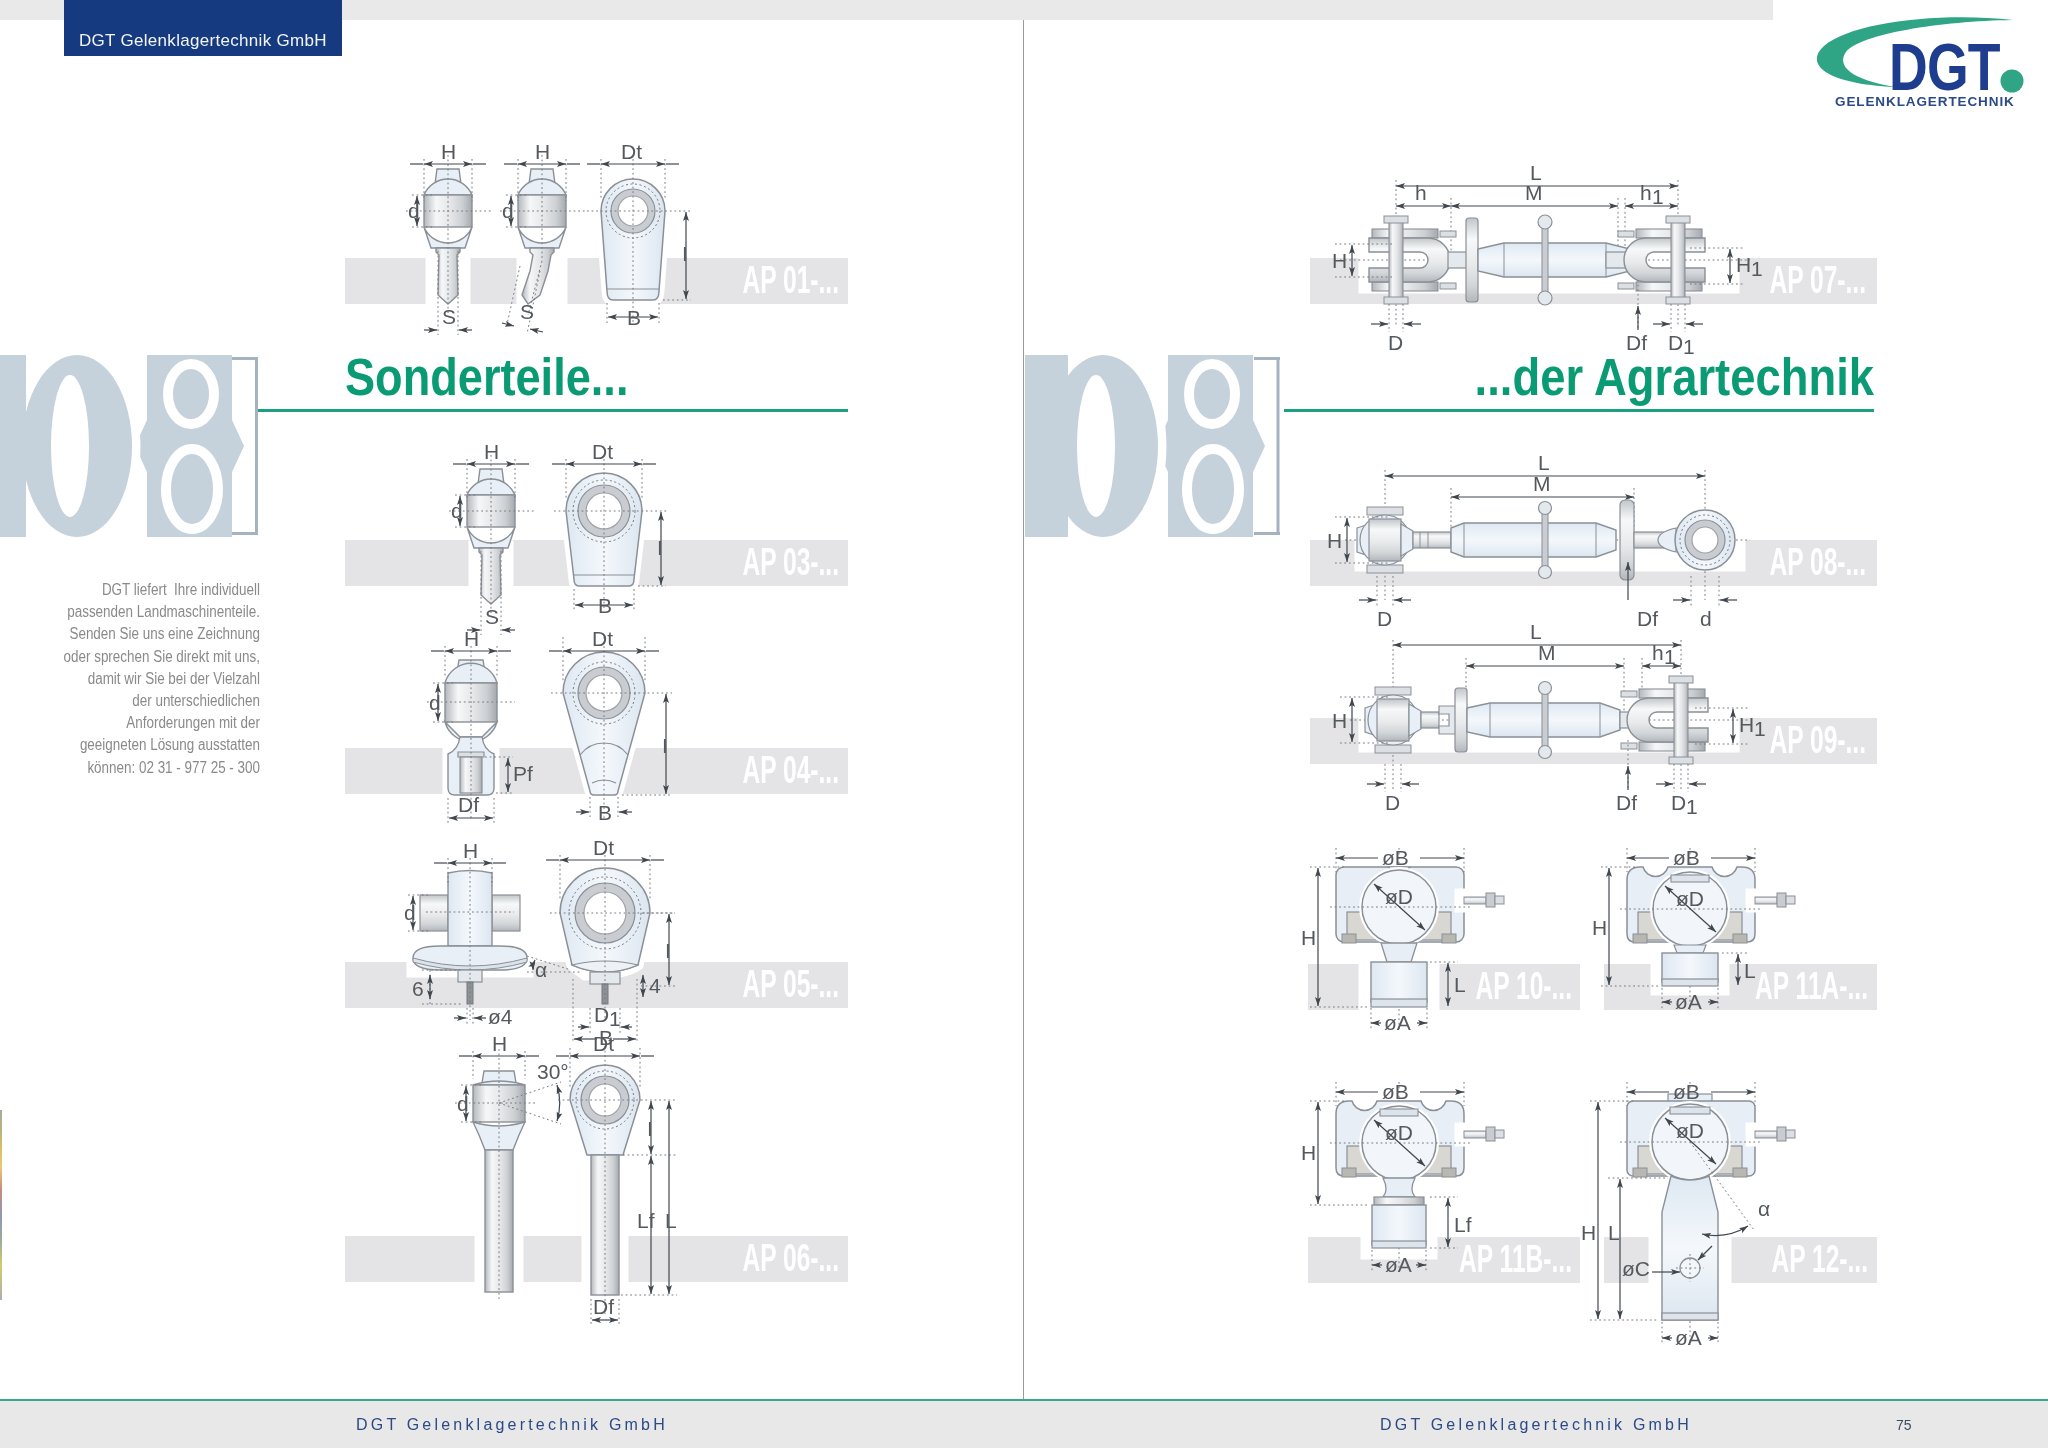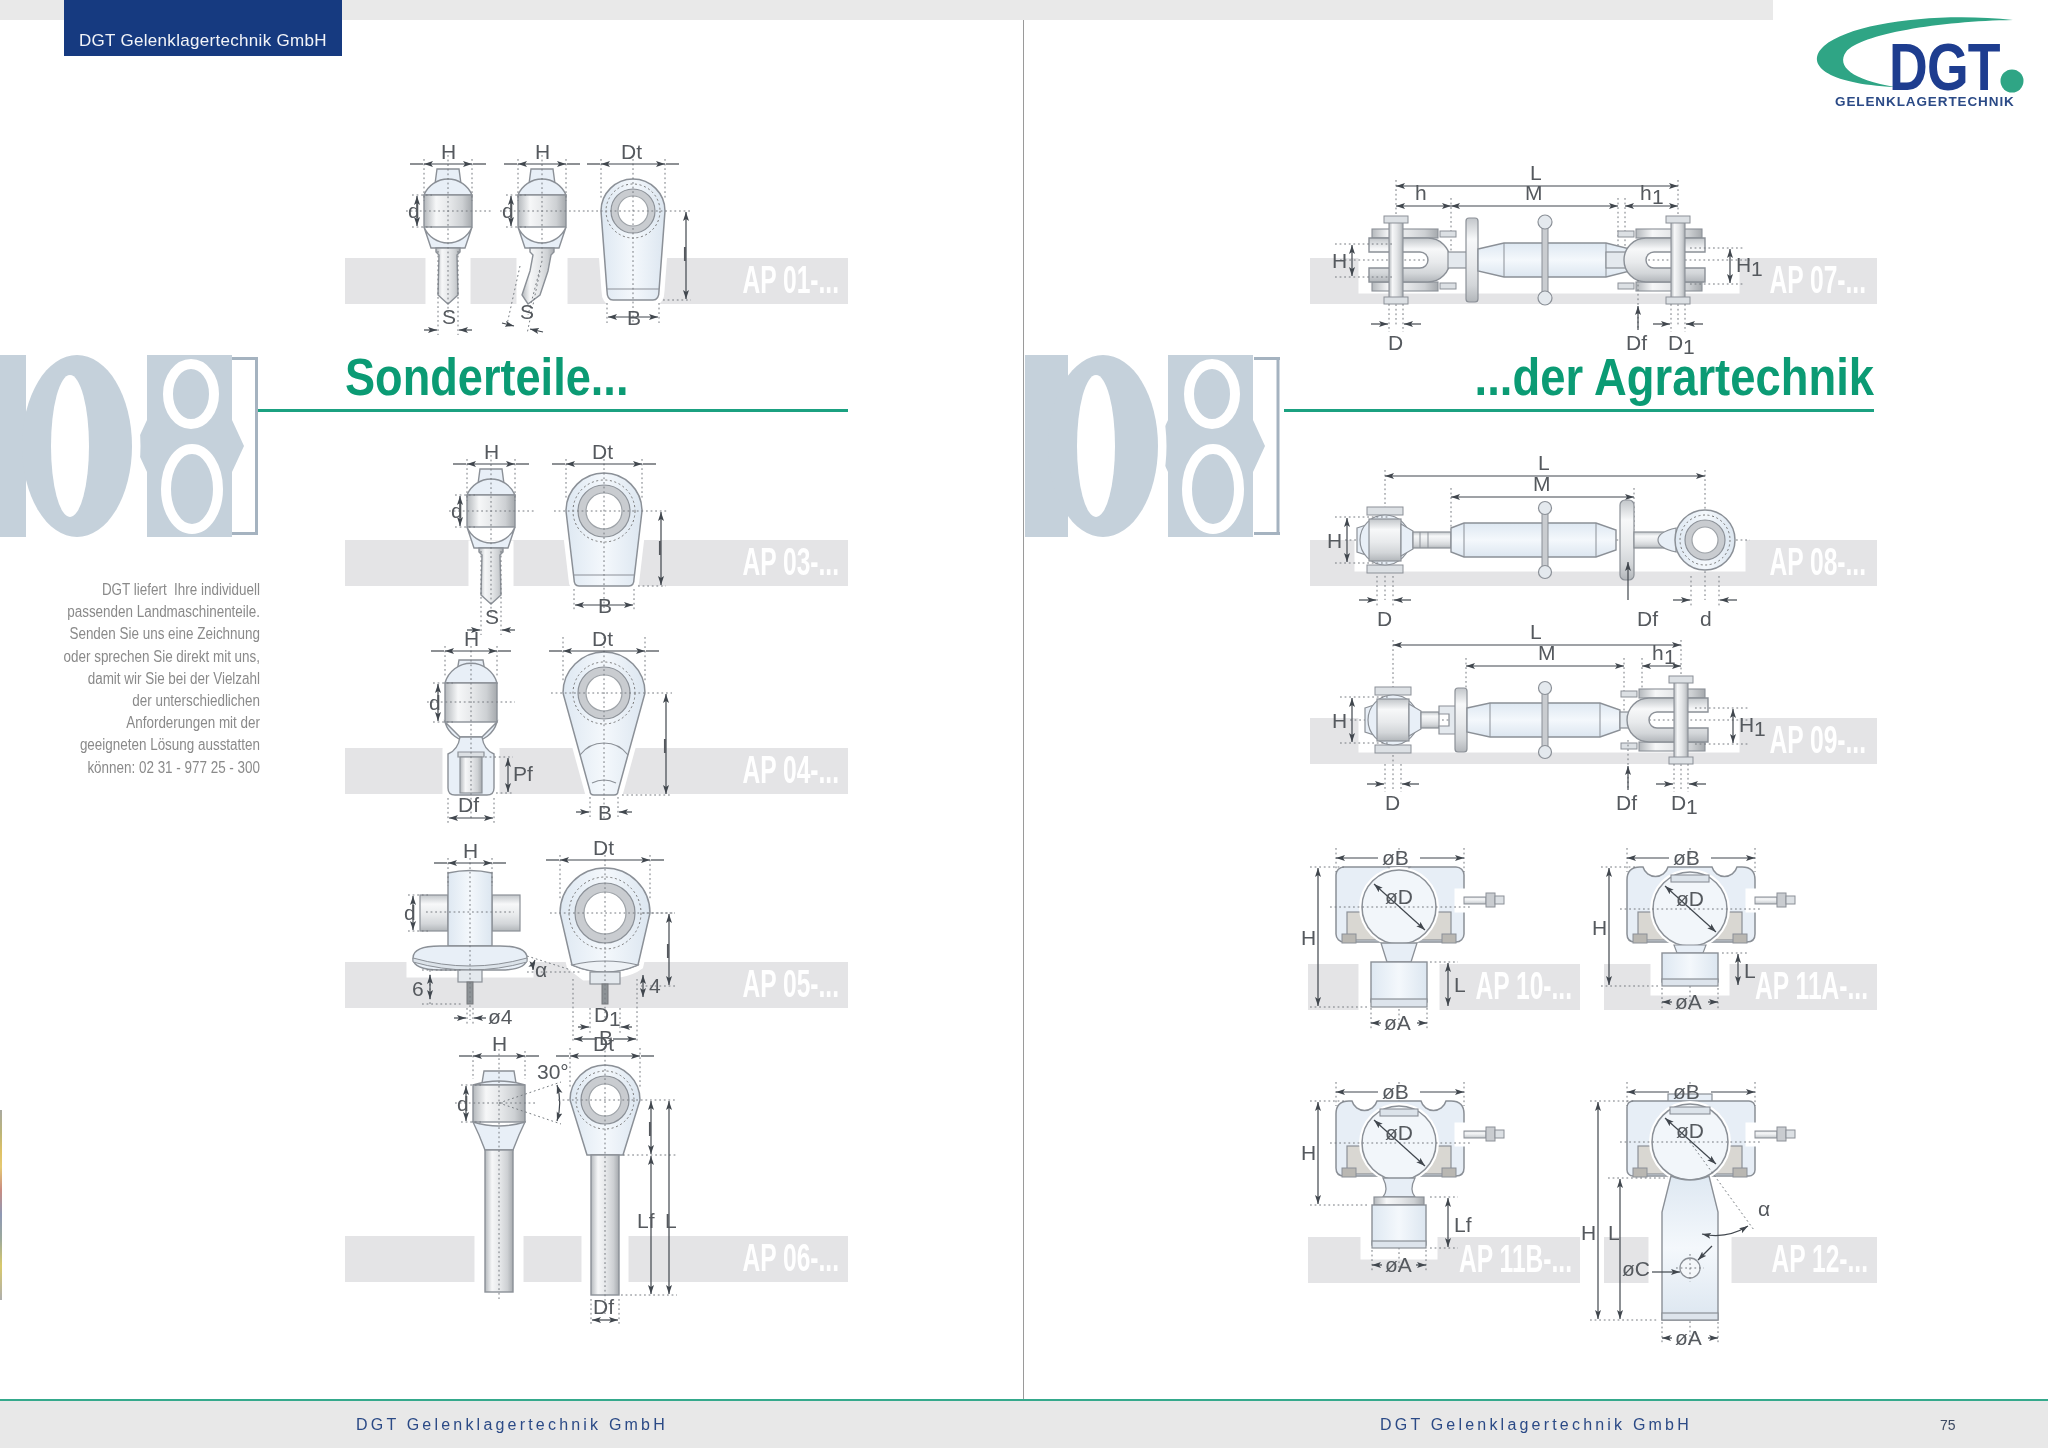--- a/index.html
+++ b/index.html
@@ -816,13 +816,13 @@
   <line class="dim" x1="1708" y1="1338" x2="1718" y2="1338" marker-end="url(#ar)"></line>
   <text class="lb" x="1675" y="1345">øA</text>
 </g>
 </svg>
 
 <div class="abs" id="footline"></div>
 <div class="abs" id="footband"></div>
 <div class="abs pgnum" style="left:72px;top:1447px;margin-top:12px;">74</div>
 <div class="abs foottxt" style="left:0px;top:1416px;width:1024px;text-align:center;">DGT Gelenklagertechnik GmbH</div>
 <div class="abs foottxt" style="left:1024px;top:1416px;width:1024px;text-align:center;">DGT Gelenklagertechnik GmbH</div>
-<div class="abs pgnum" style="left:1940px;top:1417px;">75</div>
+<div class="abs pgnum" style="left:1896px;top:1417px;">75</div>
 
 </body></html>

